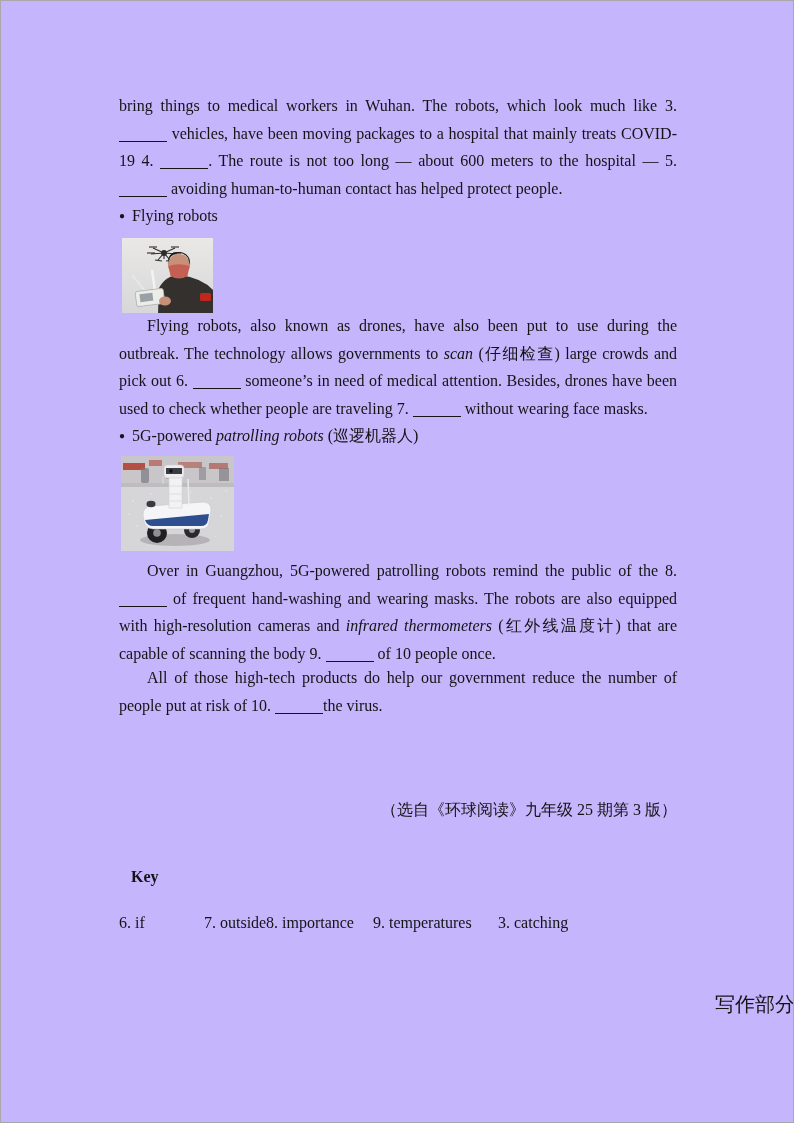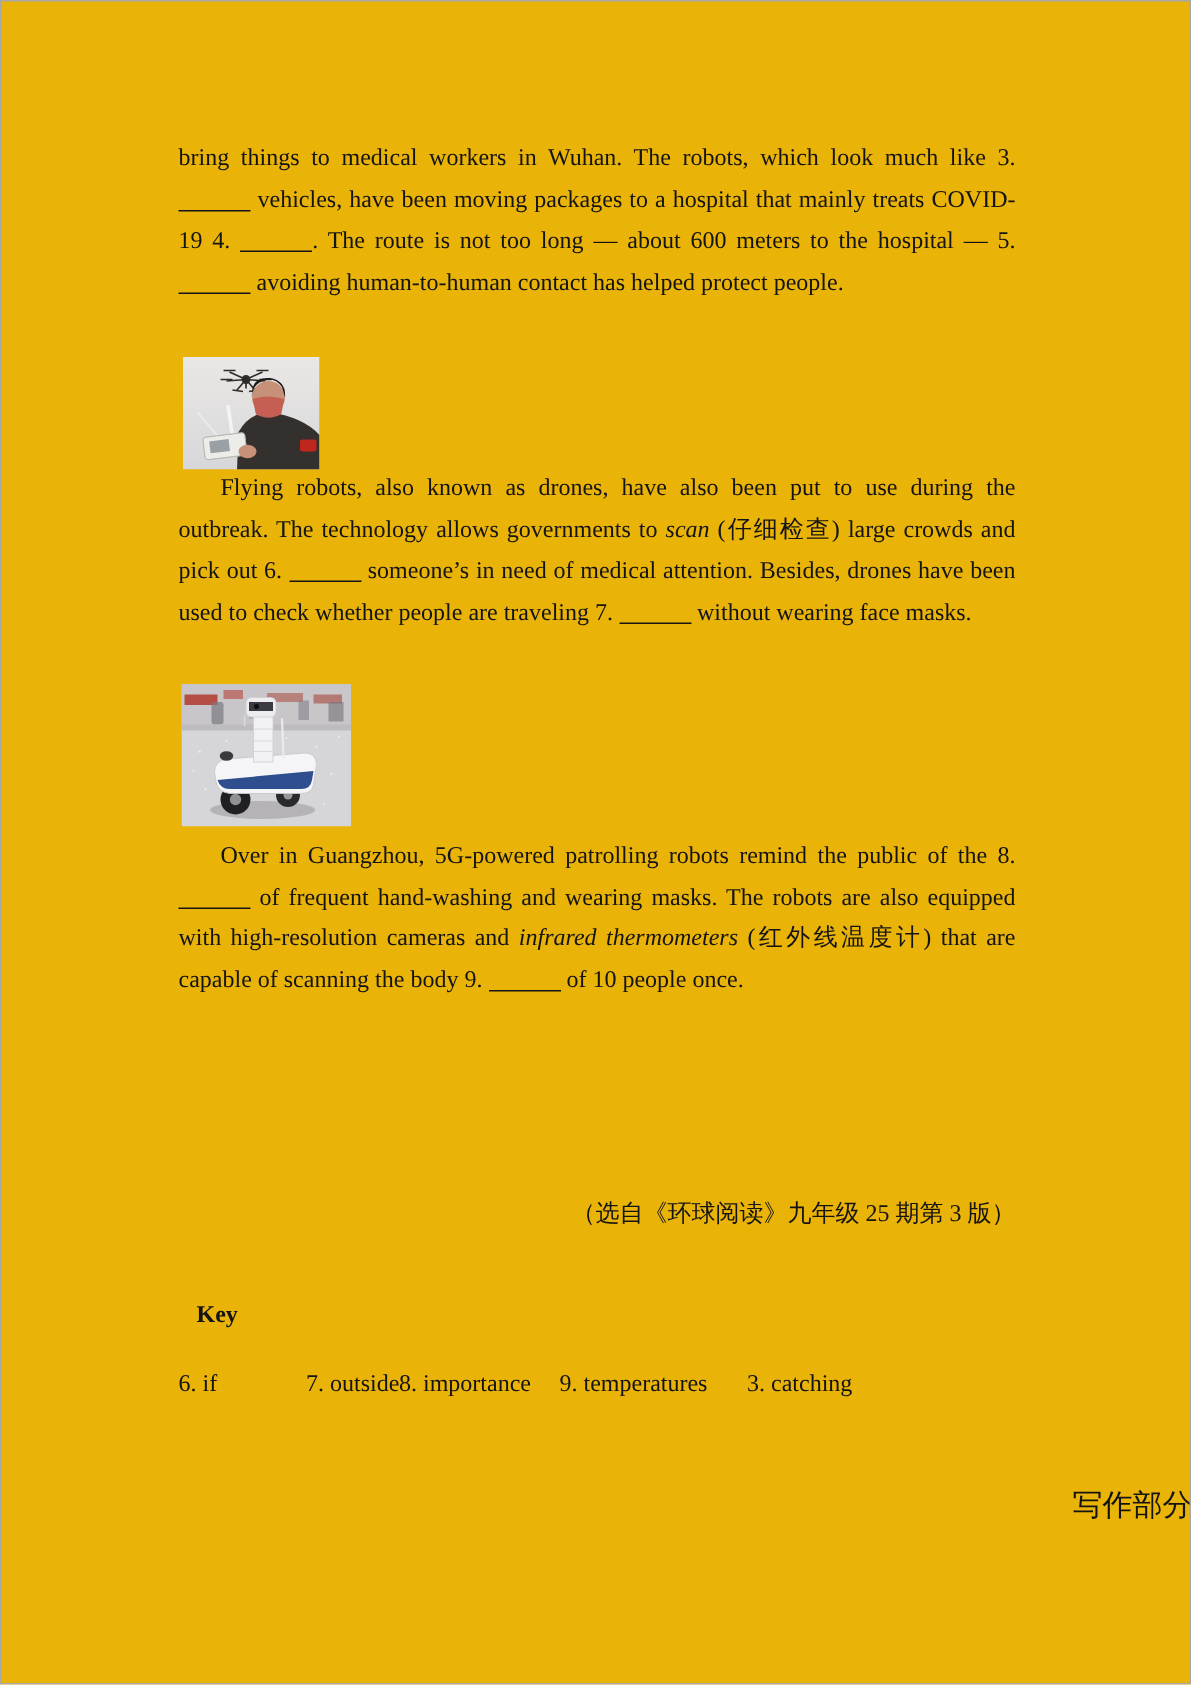--- a/index.html
+++ b/index.html
@@ -1,19 +1,19 @@
 <!DOCTYPE html>
 <html><head>
 <meta charset="utf-8">
 <style>
   html,body{margin:0;padding:0;background:#ffffff;}
   .page{
     position:relative;
     width:794px;height:1123px;
-    background:#eab308;
+    background:#c4b5fd;
     border:1px solid #a8a8a8;
     box-sizing:border-box;
     font-family:"Liberation Serif","DejaVu Serif",serif;
     color:#141414;
     overflow:hidden;
   }
   .para{
     position:absolute;left:118px;width:558px;margin:0;
     font-size:16px;line-height:27.5px;
     text-align:justify;
@@ -51,20 +51,21 @@
     font-size:20px;line-height:28px;text-align:right;font-weight:normal;
   }
 </style>
 </head>
 <body>
 
 <div class="page">
 
   <p class="para" style="top:91px"><span>bring things to medical workers in Wuhan. The robots, which look much like 3. </span><span class="blank"></span><span> vehicles, have been moving packages to a hospital that mainly treats COVID-19 4. </span><span class="blank"></span><span>. The route is not too long — about 600 meters to the hospital — 5. </span><span class="blank"></span><span> avoiding human-to-human contact has helped protect people.</span></p>
 
+  <div class="bullet-line" style="top:201px"><span class="bullet">●</span><span>Flying robots</span></div>
 
   <figure class="photo" style="top:237px;left:121px">
     <svg viewBox="0 0 91 75" width="91" height="75">
       <defs>
         <linearGradient id="sky" x1="0" y1="0" x2="0" y2="1">
           <stop offset="0" stop-color="#eae8e5"></stop>
             <stop offset="1" stop-color="#d7d7da"></stop>
         </linearGradient>
       </defs>
       <rect width="91" height="75" fill="url(#sky)"></rect>
@@ -100,20 +101,21 @@
         <rect x="14" y="52" width="28" height="15" rx="2" transform="rotate(-7 28 60)" fill="#ececе9" stroke="#b9b9b4" stroke-width="0.6"></rect>
         <rect x="14" y="52" width="28" height="15" rx="2" transform="rotate(-7 28 60)" fill="#ececE9" stroke="#b9b9b4" stroke-width="0.6"></rect>
         <rect x="18" y="55" width="13" height="8" transform="rotate(-7 28 60)" fill="#9aa1a5"></rect>
         <ellipse cx="43" cy="63" rx="6" ry="4.5" fill="#c79078"></ellipse>
       </g>
     </svg>
   </figure>
 
   <p class="para indent" style="top:311px"><span>Flying robots, also known as drones, have also been put to use during the outbreak. The technology allows governments to </span><i>scan</i><span> (仔细检查) large crowds and pick out 6. </span><span class="blank"></span><span> someone’s in need of medical attention. Besides, drones have been used to check whether people are traveling 7. </span><span class="blank"></span><span> without wearing face masks.</span></p>
 
+  <div class="bullet-line" style="top:421px"><span class="bullet">●</span><span>5G-powered </span><i>patrolling robots</i><span> (巡逻机器人)</span></div>
 
   <figure class="photo" style="top:455px;left:120px">
     <svg viewBox="0 0 113 95" width="113" height="95">
       <rect width="113" height="95" fill="#d6d5d7"></rect>
 
       <rect width="113" height="30" fill="#c8c6c9"></rect>
       <rect x="2" y="7" width="22" height="7" fill="#b23a2e" opacity="0.85"></rect>
       <rect x="28" y="4" width="13" height="6" fill="#b23a2e" opacity="0.55"></rect>
       <rect x="57" y="6" width="24" height="6" fill="#a63b30" opacity="0.5"></rect>
       <rect x="88" y="7" width="19" height="6" fill="#a63b30" opacity="0.55"></rect>
@@ -155,20 +157,21 @@
       <rect x="45" y="12" width="16" height="6" fill="#3b3b42"></rect>
       <circle cx="50" cy="15" r="1.7" fill="#101012"></circle>
 
       <line x1="67" y1="23" x2="68" y2="49" stroke="#ebebed" stroke-width="1.4"></line>
       <line x1="42" y1="28" x2="42" y2="21" stroke="#dcdcdf" stroke-width="1"></line>
     </svg>
   </figure>
 
   <p class="para indent" style="top:556px"><span>Over in Guangzhou, 5G-powered patrolling robots remind the public of the 8. </span><span class="blank"></span><span> of frequent hand-washing and wearing masks. The robots are also equipped with high-resolution cameras and </span><i>infrared thermometers</i><span> (红外线温度计) that are capable of scanning the body 9. </span><span class="blank"></span><span> of 10 people once.</span></p>
 
+  <p class="para indent" style="top:663px"><span>All of those high-tech products do help our government reduce the number of people put at risk of 10. </span><span class="blank"></span><span>the virus.</span></p>
 
 
   <p class="right-line" style="top:795px"><span>（选自《环球阅读》九年级 25 期第 3 版）</span></p>
 
   <p class="key-title" style="top:850px">Key</p>
 
 
   <div class="key-row" style="top:908px">
     <span style="left:0">6. if</span>
     <span style="left:85px">7. outside</span>

